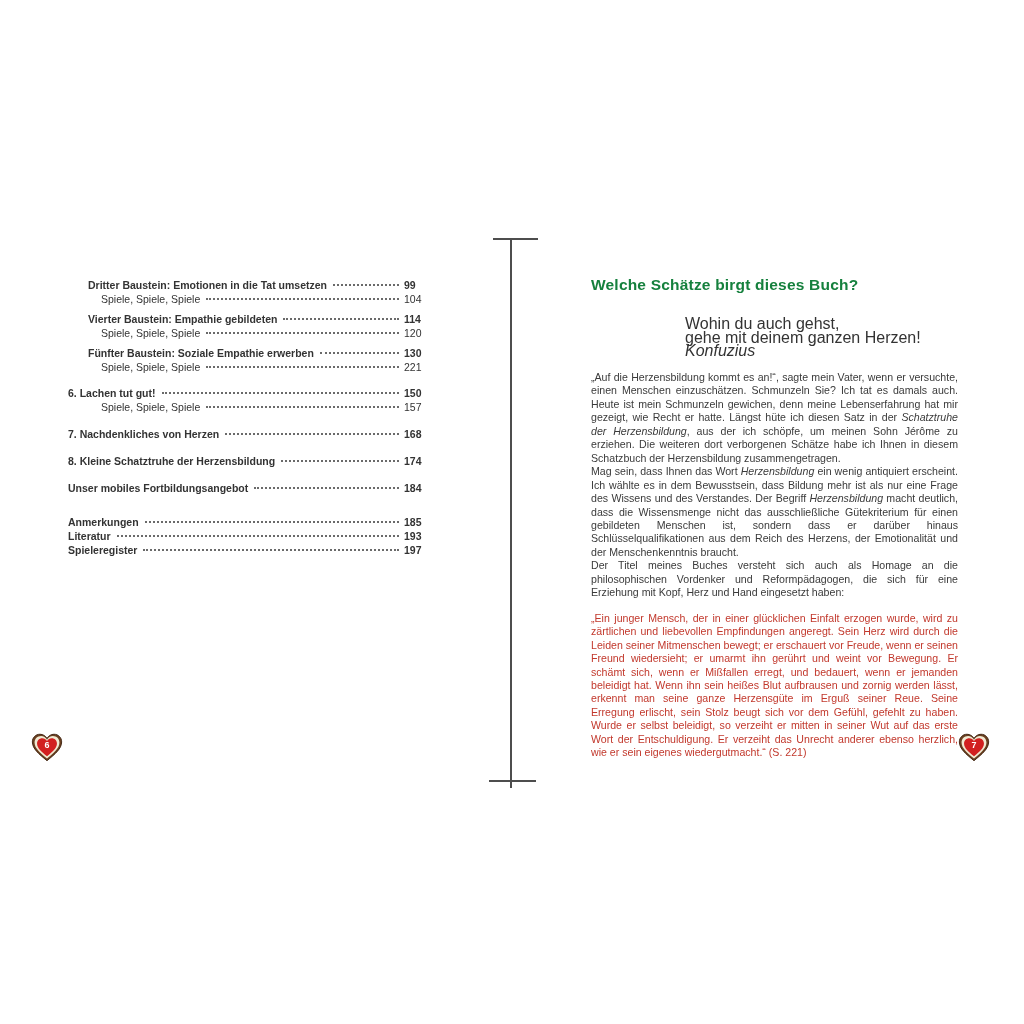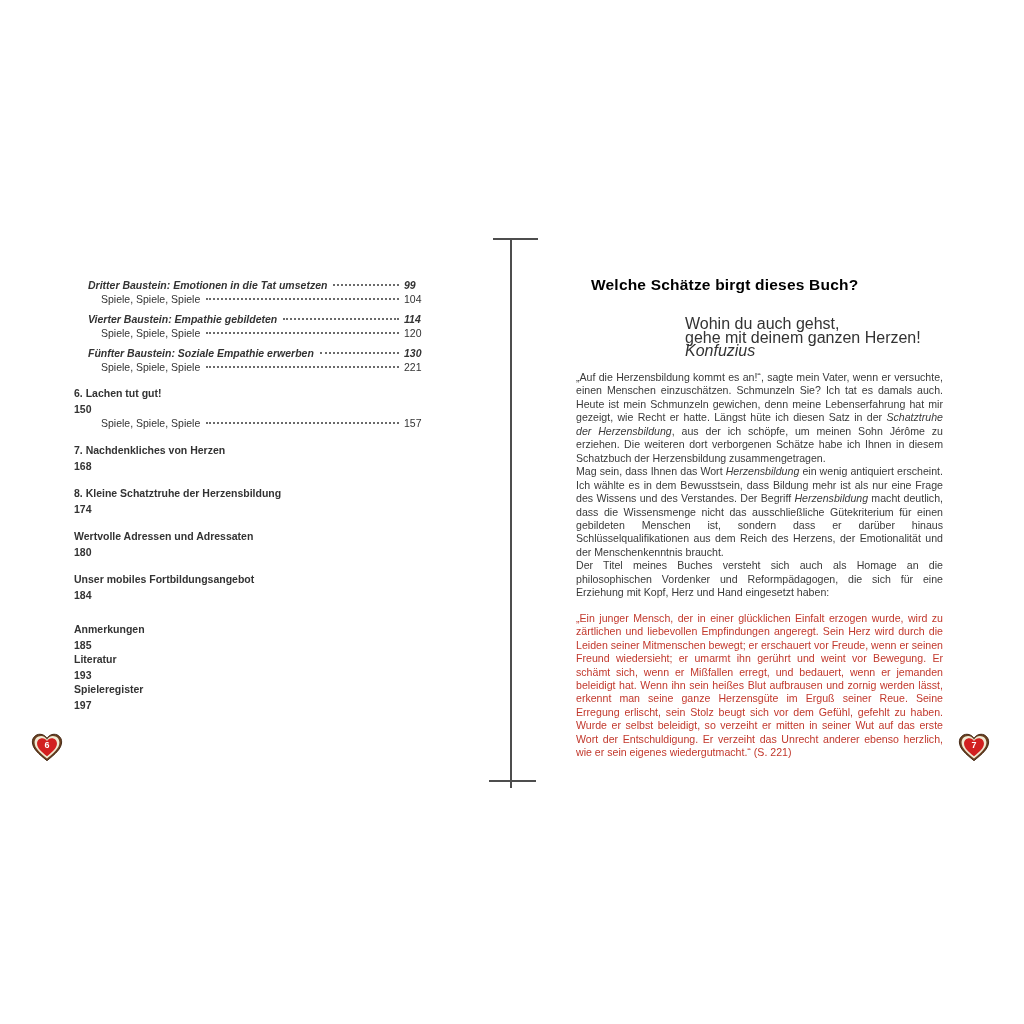--- a/index.html
+++ b/index.html
@@ -7,40 +7,40 @@
     width:1024px;height:1024px;position:relative;overflow:hidden;
     background:#ffffff;
     font-family:"Liberation Sans","DejaVu Sans",sans-serif;
     color:#333;
   }
   .abs{position:absolute;}
 
   
   #toc{left:68px;top:278px;width:359px;}
   .toc-row{display:flex;align-items:baseline;line-height:14px;font-size:10.5px;color:#333;}
-  .lv-section{font-weight:bold;font-style:italic;}
+  .lv-section{font-weight:bold;}
   .lv-section .toc-label{padding-left:20px;}
-  .lv-chapter{font-weight:bold;flex-direction:column;}
+  .lv-chapter{font-weight:bold;}
   .lv-sub .toc-label{padding-left:33px;}
   .toc-label{white-space:nowrap;}
   .toc-dots{flex:1;border-bottom:2px dotted #6a6a6a;margin:0 5px 0 6px;transform:translateY(-3px);}
   .toc-page{min-width:23px;text-align:left;}
   .sp-6{margin-top:6px;}.sp-7{margin-top:20px;}.sp-12{margin-top:12px;}.sp-13{margin-top:13px;}
 
   
   .divider-piece{background:#4d4d4d;}
   #div-v{left:510px;top:238px;width:2px;height:550px;}
   #div-top{left:493px;top:238px;width:45px;height:2px;}
   #div-bot{left:489px;top:780px;width:47px;height:2px;}
 
   
-  #heading{left:591px;top:276px;font-size:15.5px;font-weight:bold;color:#000000;letter-spacing:.2px;}
+  #heading{left:591px;top:276px;font-size:15.5px;font-weight:bold;color:#15803d;letter-spacing:.2px;}
   #epigraph{left:685px;top:317px;font-size:16px;line-height:13.5px;color:#333;}
   #epigraph .attr{font-style:italic;}
-  #bodytext{left:576px;top:371px;width:367px;font-size:10.6px;line-height:13.45px;
+  #bodytext{left:591px;top:371px;width:367px;font-size:10.6px;line-height:13.45px;
             color:#3a3a3a;text-align:justify;}
   .body-par{margin:0;}
   .par-quote{color:#c2382c;margin-top:12px;}
   .it{font-style:italic;}
 
   
   .badge{width:34px;height:34px;}
   #badge-left{left:30px;top:730px;}
   #badge-right{left:957px;top:730px;}
   .badge svg{display:block;width:34px;height:34px;}
@@ -94,25 +94,20 @@
       <span class="toc-label">7. Nachdenkliches von Herzen</span>
       <span class="toc-dots"></span>
       <span class="toc-page">168</span>
     </div>
     <div class="toc-row lv-chapter sp-13">
       <span class="toc-label">8. Kleine Schatztruhe der Herzensbildung</span>
       <span class="toc-dots"></span>
       <span class="toc-page">174</span>
     </div>
     <div class="toc-row lv-chapter sp-13">
-      <span class="toc-label">Wertvolle Adressen und Adressaten</span>
-      <span class="toc-dots"></span>
-      <span class="toc-page">180</span>
-    </div>
-    <div class="toc-row lv-chapter sp-13">
       <span class="toc-label">Unser mobiles Fortbildungsangebot</span>
       <span class="toc-dots"></span>
       <span class="toc-page">184</span>
     </div>
     <div class="toc-row lv-chapter sp-7">
       <span class="toc-label">Anmerkungen</span>
       <span class="toc-dots"></span>
       <span class="toc-page">185</span>
     </div>
     <div class="toc-row lv-chapter">

